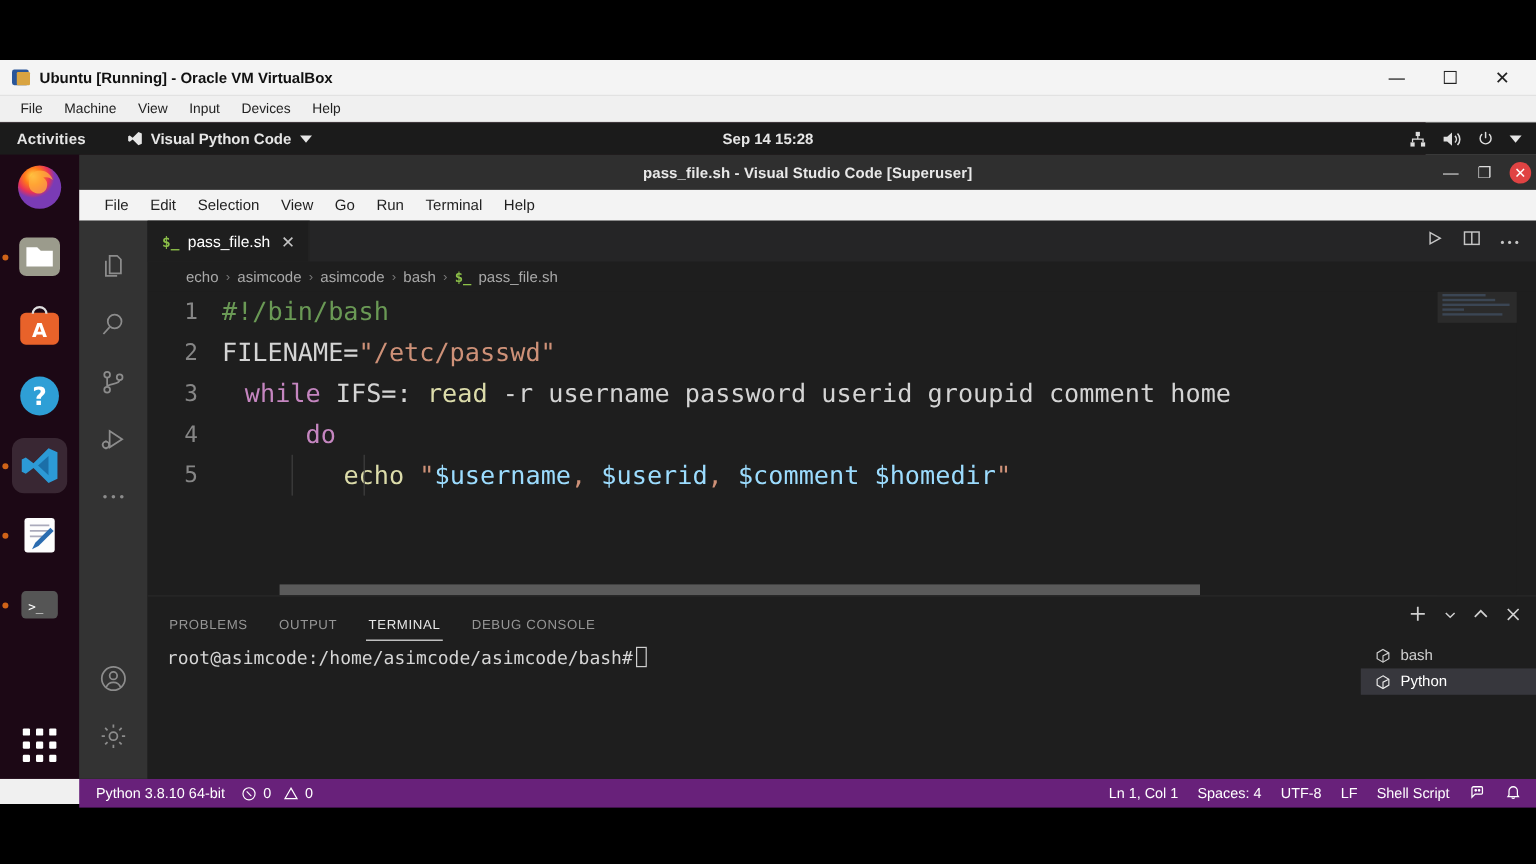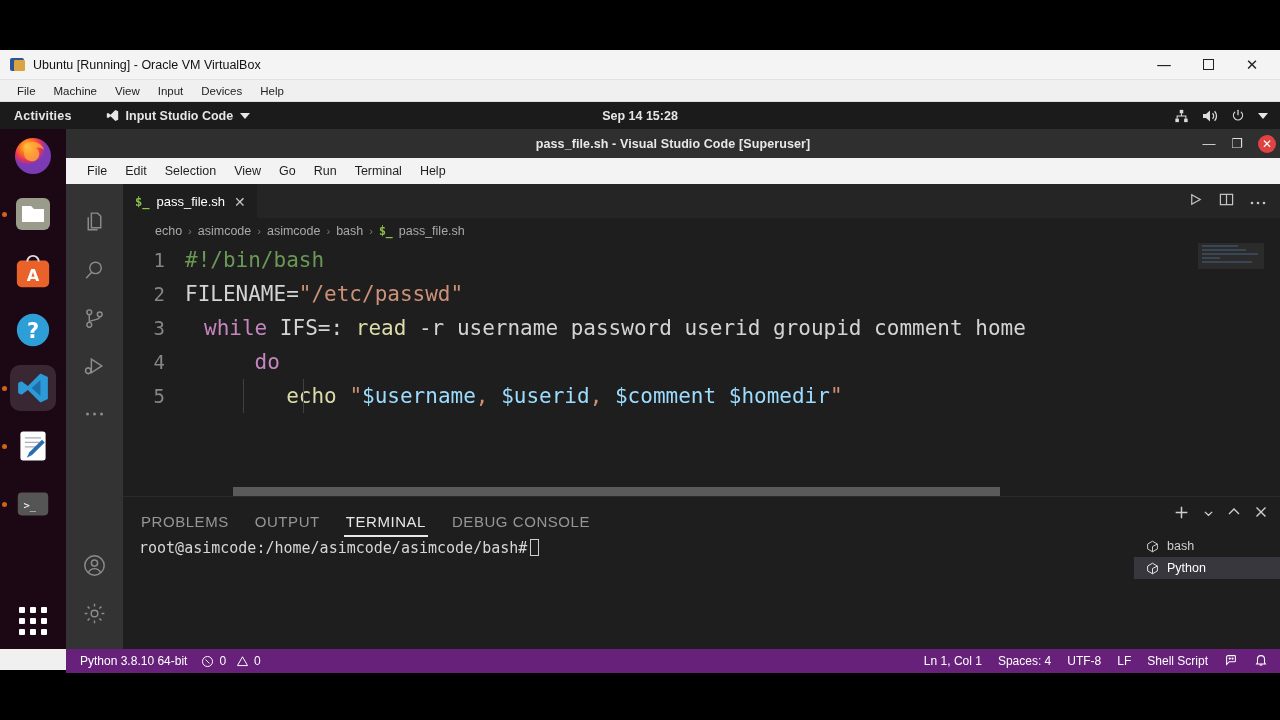--- a/index.html
+++ b/index.html
@@ -9,21 +9,21 @@
     font-family: "DejaVu Sans", sans-serif;
   }
   #root { position: relative; width: 1280px; height: 720px; background:#000; }
 
   
   .vbox-window { position:absolute; left:0; top:50px; width:1280px; height:620px; background:#f0f0f0; }
   .vbox-title { height:30px; background:#f4f4f4; display:flex; align-items:center; padding:0 6px; border-bottom:1px solid #e2e2e2;}
   .vbox-icon { width:16px; height:16px; margin:0 7px 0 4px; position:relative; flex:none;}
   .vbox-icon .a { position:absolute; left:0; top:1px; width:14px; height:13px; background:#2a5699; border-radius:2px;}
   .vbox-icon .b { position:absolute; left:4px; top:3px; width:11px; height:11px; background:#d9a441; border-radius:1px;}
-  .vbox-title-text { font-size:12.5px; color:#111; font-family:"Liberation Sans", sans-serif;}
+  .vbox-title-text { font-size:12.5px; color:#111; font-family:"Liberation Sans", sans-serif;font-weight:bold;}
   .vbox-win-btns { margin-left:auto; display:flex; height:30px; }
   .vbox-win-btn { width:44px; height:30px; display:flex; align-items:center; justify-content:center; font-size:15px; color:#222; }
   .vbox-menu { height:22px; background:#f0f0f0; display:flex; align-items:center; padding-left:8px; gap:0px; border-bottom:1px solid #dcdcdc;}
   .vbox-menu-item { font-size:11.5px; color:#222; padding:2px 9px; font-family:"Liberation Sans", sans-serif;}
 
   
   .guest { position:absolute; left:0; top:102px; width:1188px; height:547px; background:#2c0b1e; }
   .gnome-topbar { position:absolute; left:0; top:0; width:1280px; height:27px; background:#1b1b1b; display:flex; align-items:center; color:#e6e6e6; font-size:12.5px; font-family:"Liberation Sans", sans-serif;}
   .activities { padding:0 12px 0 14px; font-weight:600; letter-spacing:.2px;}
   .app-menu { display:flex; align-items:center; gap:7px; margin-left:22px; font-weight:600;}
@@ -83,21 +83,21 @@
   .minimap { position:absolute; right:16px; top:0; width:66px; height:100%; background:#1e1e1e;}
   .mm-line { height:2px; margin:2px 4px; background:#3e4b5c; opacity:.85;}
   .mm-slider { position:absolute; right:0; top:0; width:66px; height:26px; background:rgba(255,255,255,0.06);}
   .vscroll-v { position:absolute; right:0; top:0; width:14px; height:100%; background:transparent;}
   .hscroll { position:absolute; left:110px; bottom:0; height:9px; width:1060px;}
   .hscroll-thumb { position:absolute; left:0; top:0; height:9px; width:767px; background:#5a5a5a; border-radius:0;}
 
   
   .panel { height:153px; background:#1e1e1e; border-top:1px solid #2b2b2b; display:flex; flex-direction:column;}
   .panel-tabs { height:34px; display:flex; align-items:center; padding-left:16px; gap:22px; position:relative;}
-  .ptab { font-size:15px; letter-spacing:.55px; color:#969696; padding:8px 2px 7px; position:relative;margin-top:13px;}
+  .ptab { font-size:11px; letter-spacing:.55px; color:#969696; padding:8px 2px 7px; position:relative;margin-top:13px;}
   .ptab.active { color:#e7e7e7;}
   .ptab.active:after { content:""; position:absolute; left:0; right:0; bottom:0; height:1.5px; background:#e7e7e7;}
   .panel-actions { margin-left:auto; display:flex; align-items:center; gap:13px; padding-right:12px; color:#cfcfcf;}
   .panel-main { flex:1; display:flex; min-height:0;}
   .term-out { flex:1; padding:8px 0 0 16px; font-family:"DejaVu Sans Mono", monospace; font-size:15px; color:#d6d6d6;}
   .term-cursor { display:inline-block; width:9px; height:17px; border:1.5px solid #cfcfcf; vertical-align:-3px; margin-left:3px;}
   .term-list { width:146px; padding-top:4px;}
   .term-item { display:flex; align-items:center; gap:8px; height:22px; padding-left:12px; font-size:12.5px; color:#cfcfcf;}
   .term-item.selected { background:#37373d; color:#fff;}
 
@@ -147,21 +147,21 @@
   </div>
 
   <div class="guest">
 
     <div class="gnome-topbar">
       <span class="activities">Activities</span>
       <span class="app-menu">
         <svg class="vsc-mini" viewBox="0 0 16 16">
           <path d="M11.5 1.2 5.6 7.1 2.6 4.8 1 5.6v4.8l1.6.8 3-2.3 5.9 5.9 3.5-1.6V2.8z" fill="#e6e6e6"></path>
         </svg>
-        <span>Input Studio Code</span>
+        <span>Visual Python Code</span>
         <span class="caret-down"></span>
       </span>
       <span class="clock">Sep 14  15:28</span>
       <span class="tray">
         <span>
           <svg width="15" height="14" viewBox="0 0 16 16">
               <rect x="6" y="1" width="4" height="4" fill="#ddd"></rect>
               <rect x="1" y="11" width="4" height="4" fill="#ddd"></rect>
               <rect x="11" y="11" width="4" height="4" fill="#ddd"></rect>
               <path d="M8 5v3M3 11V8h10v3" stroke="#ddd" fill="none" stroke-width="1.2"></path>

